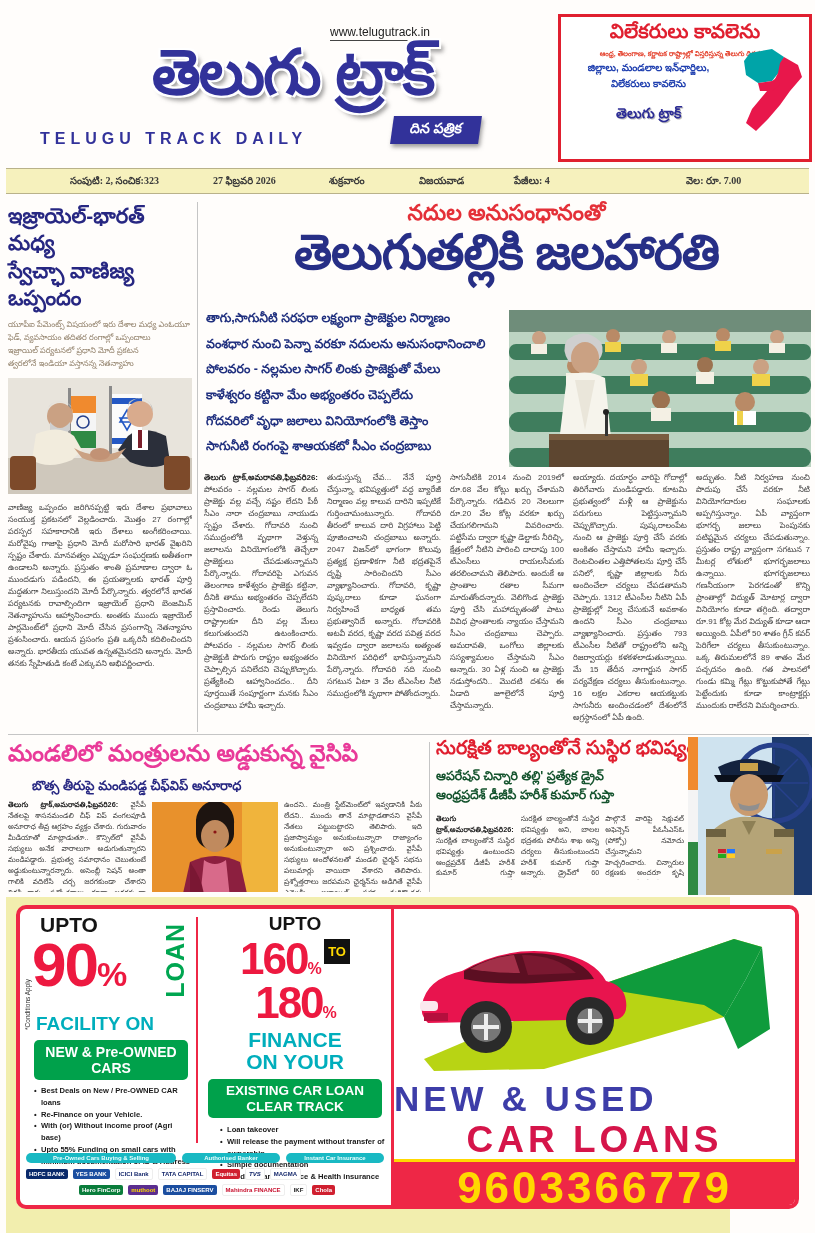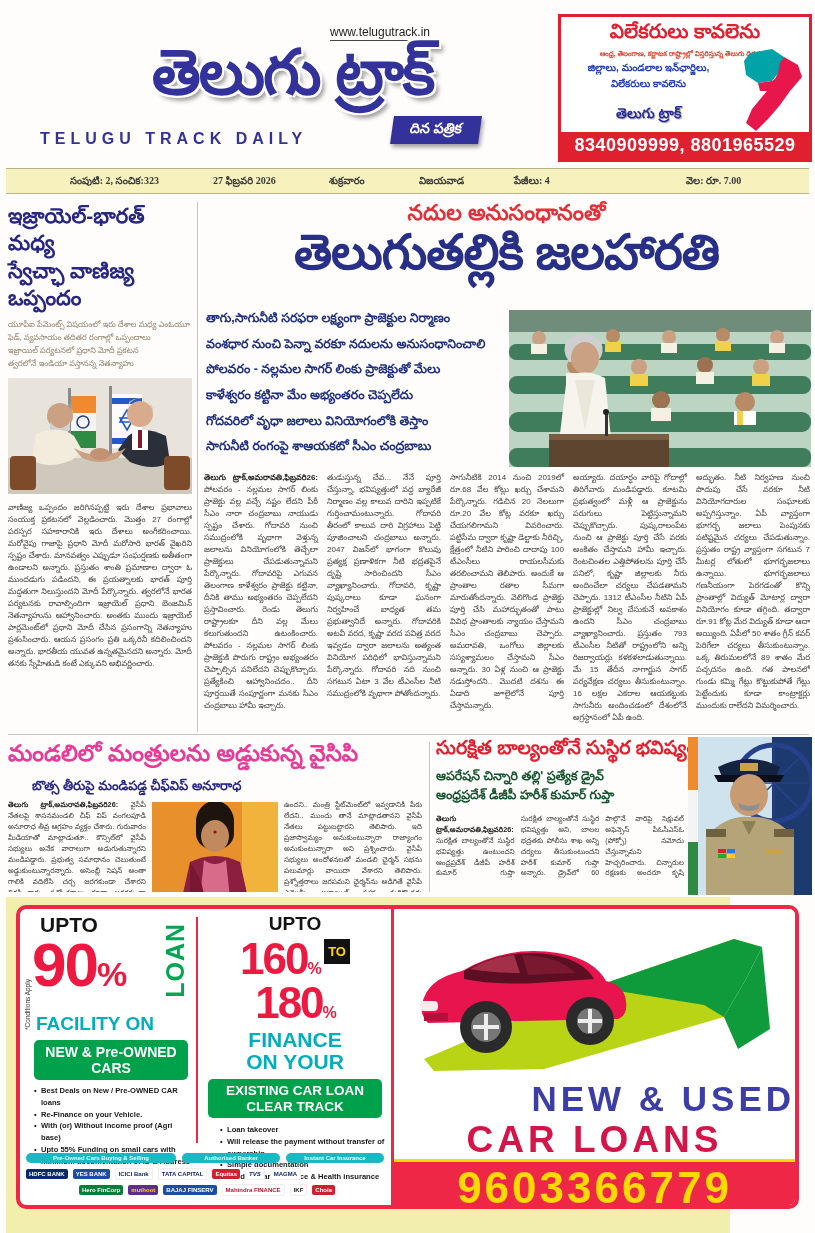--- a/index.html
+++ b/index.html
@@ -81,21 +81,21 @@
   .badge { font-size:6px; font-weight:bold; padding:2px 3px; border-radius:2px; white-space:nowrap; }
   .b-navy { background:#0a2a6b; color:#fff; }
   .b-blue { background:#1b4ea0; color:#fff; }
   .b-plain { color:#14276b; background:#fff; border:1px solid #eee; }
   .b-red { background:#d01f2f; color:#fff; }
   .b-green { background:#0a7d3b; color:#fff; }
   .b-purple { background:#5b2d8f; color:#ffd900; }
   .b-ital { font-style:italic; color:#14276b; background:#fff; border:1px solid #eee; }
   .b-mah { color:#c8102e; background:#fff; border:1px solid #eee; }
   .b-dark { color:#222; background:#fff; border:1px solid #eee; }
-  .nu-blue { font-size:35px; font-weight:bold; color:#3d3da8; letter-spacing:4px; text-align:right; }
+  .nu-blue { font-size:35px; font-weight:bold; color:#3d3da8; letter-spacing:4px; text-align:left; }
   .nu-red { font-size:37px; font-weight:bold; color:#d5154a; letter-spacing:4px; text-align:center; }
   .phoneband { position:absolute; left:0; right:0; bottom:0; height:54px; background:#ee2746; border-top:3px solid #ffd900;
     color:#ffd900; font-size:44px; font-weight:bold; text-align:center; line-height:52px; letter-spacing:3px; }
 </style>
 </head>
 <body>
 
 <div id="page">
 
   <div class="abs" style="left:330px; top:22px;">
@@ -111,21 +111,20 @@
     <div class="rec-title">విలేకరులు కావలెను</div>
     <div class="rec-sub">ఆంధ్ర, తెలంగాణ, కర్ణాటక రాష్ట్రాల్లో విస్తరిస్తున్న తెలుగు దినపత్రిక</div>
     <div class="rec-line" style="width:175px; margin-top:3px;">జిల్లాలు, మండలాల ఇన్‌ఛార్జిలు,</div>
     <div class="rec-line" style="width:175px; margin-top:2px;">విలేకరులు కావలెను</div>
     <div class="rec-brand" style="position:absolute; left:55px; top:88px;">తెలుగు ట్రాక్</div>
     <svg class="abs" style="right:3px; top:30px;" width="78" height="88" viewBox="0 0 78 88">
       <polygon points="22,6 44,2 56,10 52,24 44,34 30,36 18,28 16,14" fill="#00a4a8"></polygon>
       <polygon points="56,10 70,18 74,30 62,44 52,58 40,72 28,84 18,76 24,62 34,50 44,38 50,26 52,16" fill="#e8174b"></polygon>
       <polygon points="30,36 44,34 50,30 52,38 44,44 32,44" fill="#e8174b"></polygon>
     </svg>
-    <div class="rec-phones">8340909999, 8801965529</div>
   </div>
 
   <div class="abs datebar" style="left:6px; top:168px; width:803px; height:26px;">
     <span style="left:64px;">సంపుటి: 2, సంచిక:323</span>
     <span style="left:207px;">27 ఫిబ్రవరి 2026</span>
     <span style="left:323px;">శుక్రవారం</span>
     <span style="left:413px;">విజయవాడ</span>
     <span style="left:508px;">పేజీలు: 4</span>
     <span style="left:680px;">వెల: రూ. 7.00</span>
   </div>

